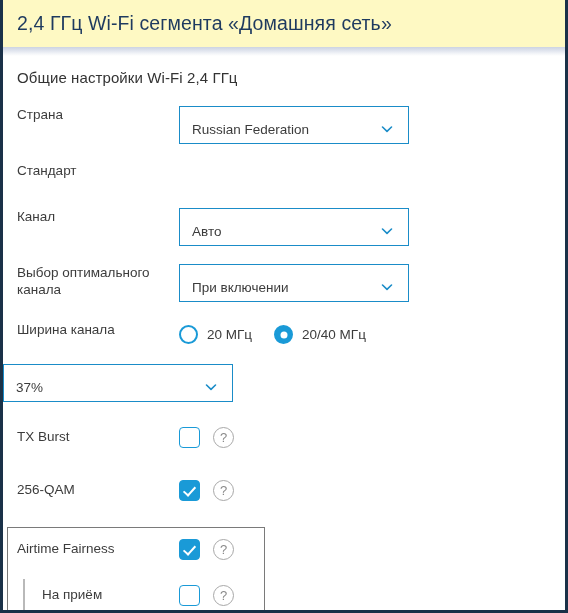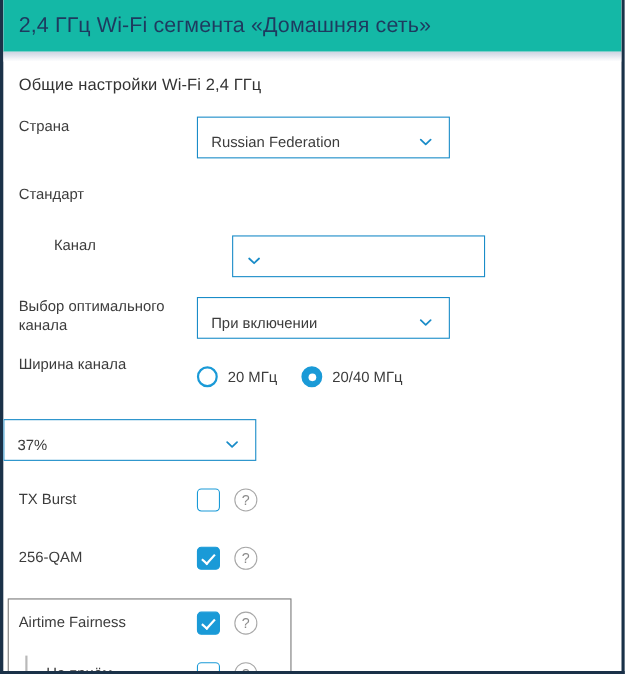--- a/index.html
+++ b/index.html
@@ -20,21 +20,21 @@
     border-left: 3px solid #1a3148;
     border-right: 3px solid #1a3148;
     border-bottom: 3px solid #1a3148;
     border-top: 0;
     overflow: hidden;
   }
 
   
   .header {
     height: 47px;
-    background: #14b8a6;
+    background: #fef9c3;
     display: flex;
     align-items: center;
     padding: 0 0 0 14px;
   }
   .header-title {
     font-size: 19.5px;
     color: #1e3a5f;
     font-weight: 400;
     letter-spacing: 0.1px;
     white-space: nowrap;
@@ -109,23 +109,22 @@
   .hint {
     font-size: 13px;
     color: #6d7b8d;
     margin-left: 12px;
     white-space: nowrap;
   }
 
   
   .radio-group {
     display: flex;
-    align-items: flex-start;
+    align-items: flex-end;
     height: 28px;
-    margin-top: 16px;
   }
   .radio-opt {
     display: flex;
     align-items: center;
     margin-right: 22px;
     cursor: pointer;
   }
   .radio {
     width: 19px;
     height: 19px;
@@ -246,52 +245,53 @@
     <div class="header-title">2,4 ГГц Wi-Fi сегмента «Домашняя сеть»</div>
   </div>
   <div class="header-shadow"></div>
 
   <div class="content">
 
     <div class="section-title">Общие настройки Wi-Fi 2,4 ГГц</div>
 
     <div class="rows">
 
-      <div class="row" style="margin-bottom:24px;">
+      <div class="row" style="margin-bottom:18px;">
         <div class="row-label">Страна</div>
         <div class="row-control">
           <div class="select">
             <span class="select-value">Russian Federation</span>
             <span class="chev">
               <svg viewBox="0 0 14 14" width="14" height="14">
                   <path d="M2.5 5 L7 9.3 L11.5 5" fill="none" stroke="#1a8cc8" stroke-width="1.6" stroke-linecap="round" stroke-linejoin="round"></path>
                 </svg>
             </span>
           </div>
         </div>
       </div>
 
       <div class="row" style="margin-bottom:18px;">
         <div class="row-label">Стандарт</div>
       </div>
 
-      <div class="row" style="margin-bottom:18px;margin-left:32px;">
+      <div class="row" style="margin-bottom:18px;">
         <div class="row-label">Канал</div>
         <div class="row-control">
           <div class="select">
+            <span class="select-value">Авто</span>
             <span class="chev">
               <svg viewBox="0 0 14 14" width="14" height="14">
                   <path d="M2.5 5 L7 9.3 L11.5 5" fill="none" stroke="#1a8cc8" stroke-width="1.6" stroke-linecap="round" stroke-linejoin="round"></path>
                 </svg>
             </span>
           </div>
         </div>
       </div>
 
-      <div class="row" style="margin-bottom:9px;">
+      <div class="row" style="margin-bottom:14px;">
         <div class="row-label two-line">
           <div>Выбор оптимального</div>
           <div>канала</div>
         </div>
         <div class="row-control">
           <div class="select">
             <span class="select-value">При включении</span>
             <span class="chev">
               <svg viewBox="0 0 14 14" width="14" height="14">
                   <path d="M2.5 5 L7 9.3 L11.5 5" fill="none" stroke="#1a8cc8" stroke-width="1.6" stroke-linecap="round" stroke-linejoin="round"></path>

